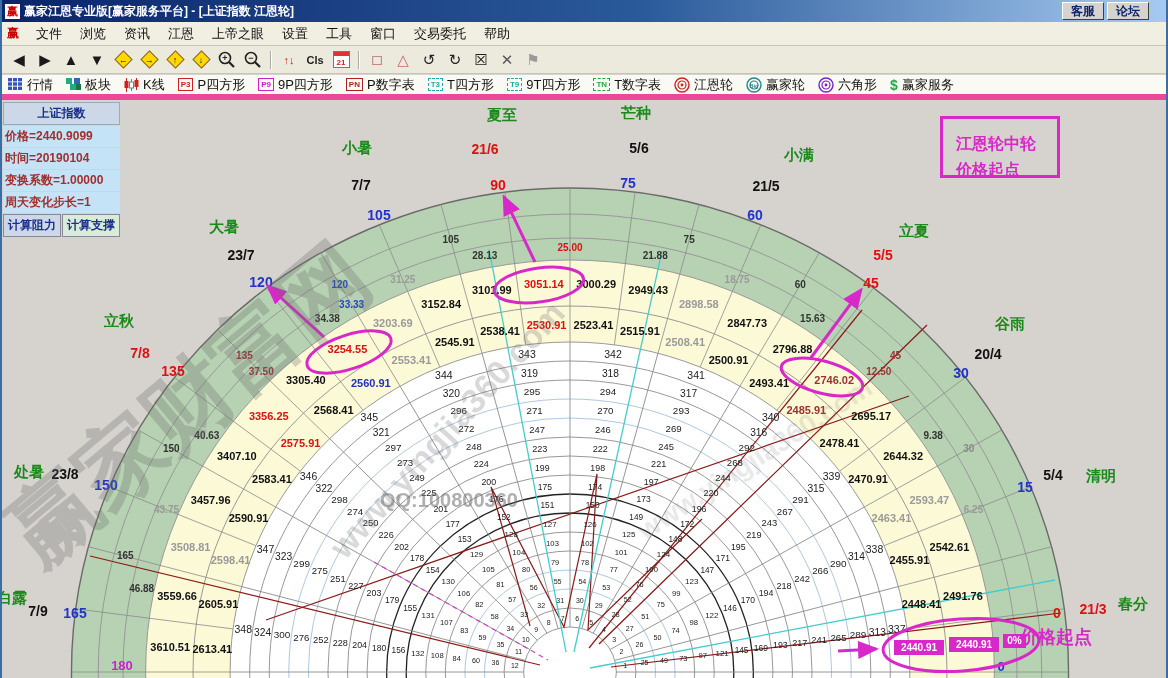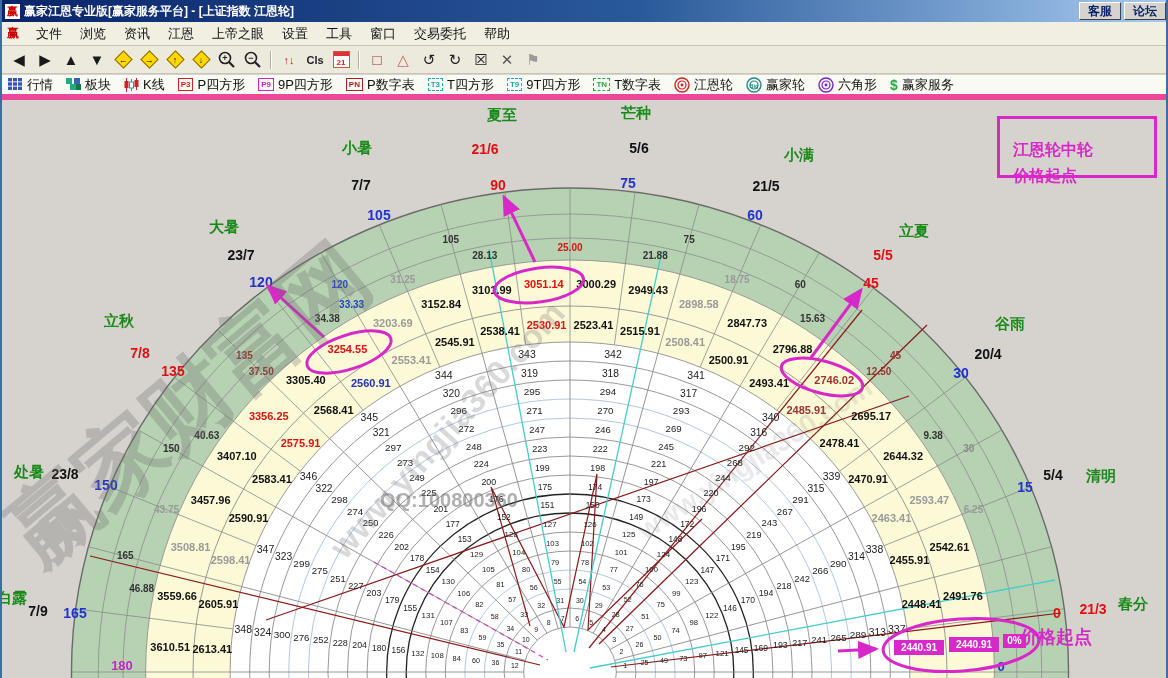--- a/index.html
+++ b/index.html
@@ -4,21 +4,21 @@
 <style>
   html,body{margin:0;padding:0;background:#d6d3ce;font-family:"Liberation Sans",sans-serif;}
   #app{position:relative;width:1168px;height:678px;overflow:hidden;background:#d6d3ce;
        border-left:2px solid #3a6ea5;border-right:2px solid #3a6ea5;box-sizing:border-box;}
   
   #titlebar{position:absolute;left:0;top:0;width:100%;height:22px;
     background:linear-gradient(90deg,#0a246a 0%,#2a5a9a 55%,#a6caf0 100%);
     display:flex;align-items:center;color:#fff;font-size:12px;font-weight:bold;}
   #title-icon{width:15px;height:15px;background:#fff;color:#c00;font-size:11px;font-weight:bold;
     display:flex;align-items:center;justify-content:center;margin:0 4px 0 3px;}
-  #titlebar-buttons{margin-left:auto;display:flex;gap:3px;padding-right:0;}
+  #titlebar-buttons{margin-left:auto;display:flex;gap:3px;padding-right:17px;}
   .tb-btn{background:#d6d3ce;border:1px solid;border-color:#fff #404040 #404040 #fff;
     color:#0a246a;font-size:12px;font-weight:bold;padding:1px 8px;line-height:14px;}
   
   #menubar{position:absolute;left:0;top:22px;width:100%;height:23px;background:#f1efe2;
     border-bottom:1px solid #c8c4b8;display:flex;align-items:center;font-size:13px;color:#111;}
   #menu-icon{color:#c00;font-weight:bold;font-size:12px;padding:0 8px 0 5px;}
   .menu-item{padding:2px 9px;cursor:default;}
   
   #toolbar1{position:absolute;left:0;top:46px;width:100%;height:28px;background:#ece9dd;
     border-bottom:1px solid #c8c4b8;display:flex;align-items:center;padding-left:4px;box-sizing:border-box;}
@@ -42,22 +42,22 @@
   .wm{position:absolute;pointer-events:none;white-space:nowrap;font-weight:bold;}
   
   #panel{position:absolute;left:1px;top:2px;width:117px;font-size:12px;font-weight:bold;}
   #panel-title{background:#ccd8e8;color:#1a2f8a;text-align:center;padding:2px 0;border:1px solid #9ab;}
   .prow{background:#c5e3f7;color:#a03030;padding:2px 2px;margin-top:1px;white-space:nowrap;overflow:hidden;}
   #panel-buttons{display:flex;margin-top:1px;gap:1px;}
   #panel-buttons .pbtn{flex:1;text-align:center;color:#1a2f8a;padding:2px 0;border:1px solid #889;}
   #calc-resist{background:#ccd8e8;}
   #calc-support{background:#d8ecd8;}
   
-  #info-box{position:absolute;left:995px;top:16px;width:160px;height:62px;border:3px solid #d928c9;
-    color:#d928c9;font-size:16px;font-weight:bold;line-height:26px;padding:18px 0 0 13px;box-sizing:border-box;}
+  #info-box{position:absolute;left:938px;top:16px;width:120px;height:62px;border:3px solid #d928c9;
+    color:#d928c9;font-size:16px;font-weight:bold;line-height:26px;padding:12px 0 0 13px;box-sizing:border-box;}
 </style>
 </head>
 <body>
 
 <div id="app">
   <div id="titlebar">
     <span id="title-icon">赢</span>
     <span>赢家江恩专业版[赢家服务平台] - [上证指数 江恩轮]</span>
     <span id="titlebar-buttons">
         <button class="tb-btn">客服</button>
@@ -601,18 +601,31 @@
         <rect x="1001" y="534" width="23" height="14" fill="#d928c9"></rect>
         <text x="1012.5" y="544" text-anchor="middle" font-size="10" font-weight="bold" fill="#fff">0%</text>
         <text x="1018" y="543" font-size="18" font-weight="bold" fill="#d928c9">价格起点</text>
       </svg>
     <div id="watermarks">
         <div class="wm" style="left: -20px; top: 400px; font-size: 88px; color: rgba(110, 110, 110, 0.3); transform: rotate(-40deg); transform-origin: left top;">赢家财富网</div>
         <div class="wm" style="left: 320px; top: 440px; font-size: 34px; color: rgba(120, 120, 120, 0.28); transform: rotate(-48deg); transform-origin: left top;">www.yingjia360.com</div>
         <div class="wm" style="left: 630px; top: 420px; font-size: 28px; color: rgba(120, 120, 120, 0.16); transform: rotate(-33deg); transform-origin: left top;">www.yingjia360.com</div>
         <div class="wm" style="left: 378px; top: 389px; font-size: 20px; color: rgba(110, 110, 110, 0.55); transform: rotate(0deg); transform-origin: left top;">QQ:100800360</div>
       </div>
+    <div id="panel">
+      <div id="panel-title">上证指数</div>
+      <div id="panel-rows">
+          <div class="prow">价格=2440.9099</div>
+          <div class="prow">时间=20190104</div>
+          <div class="prow">变换系数=1.00000</div>
+          <div class="prow">周天变化步长=1</div>
+        </div>
+      <div id="panel-buttons">
+        <div class="pbtn" id="calc-resist">计算阻力</div>
+        <div class="pbtn" id="calc-support">计算支撑</div>
+      </div>
+    </div>
     <div id="info-box">
       <div>江恩轮中轮</div>
       <div>价格起点</div>
     </div>
   </div>
 </div>
 
 </body></html>

